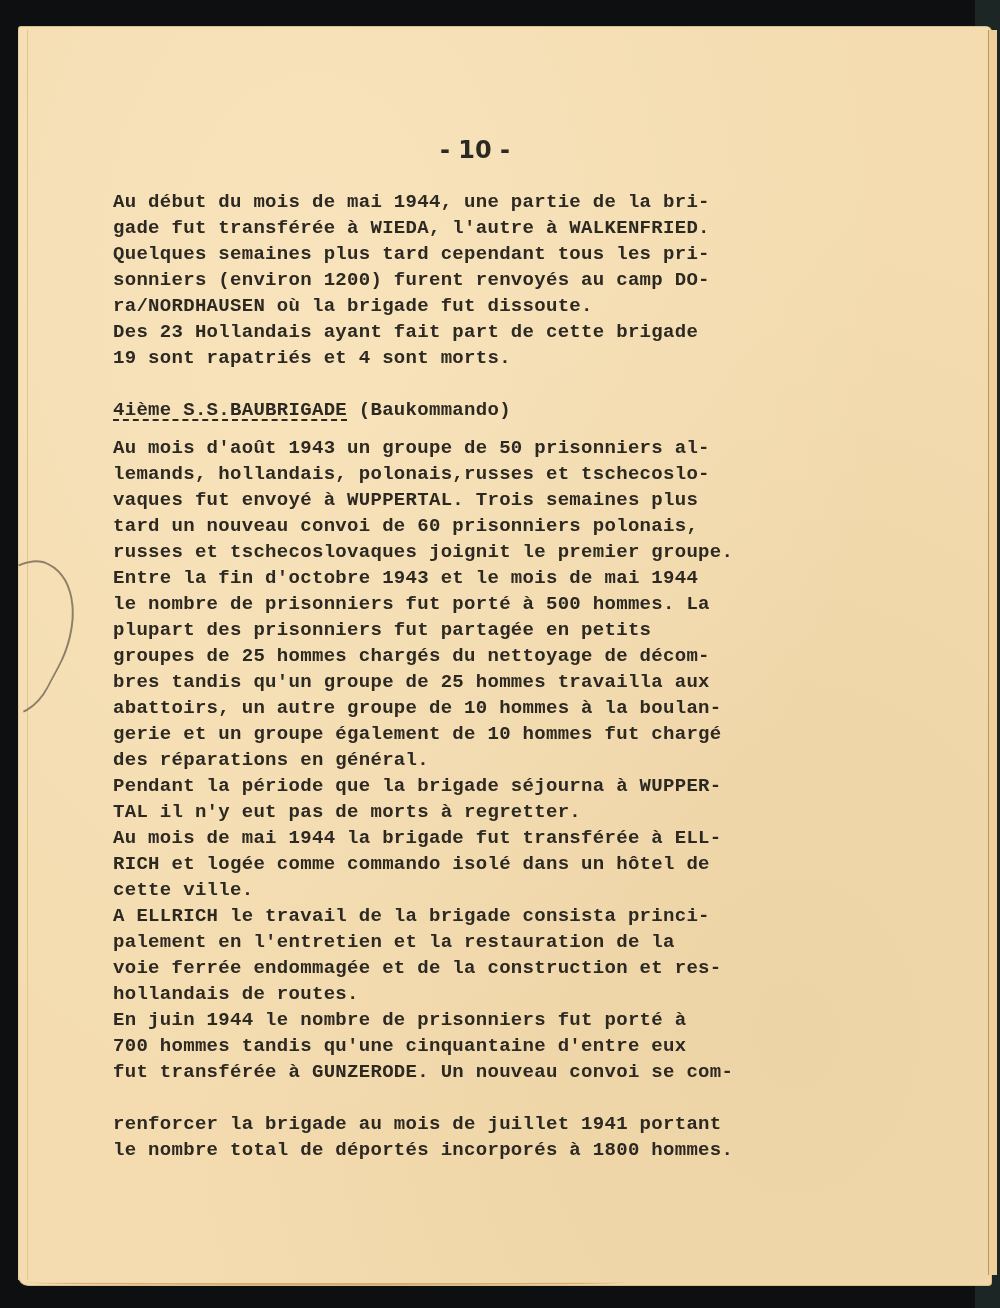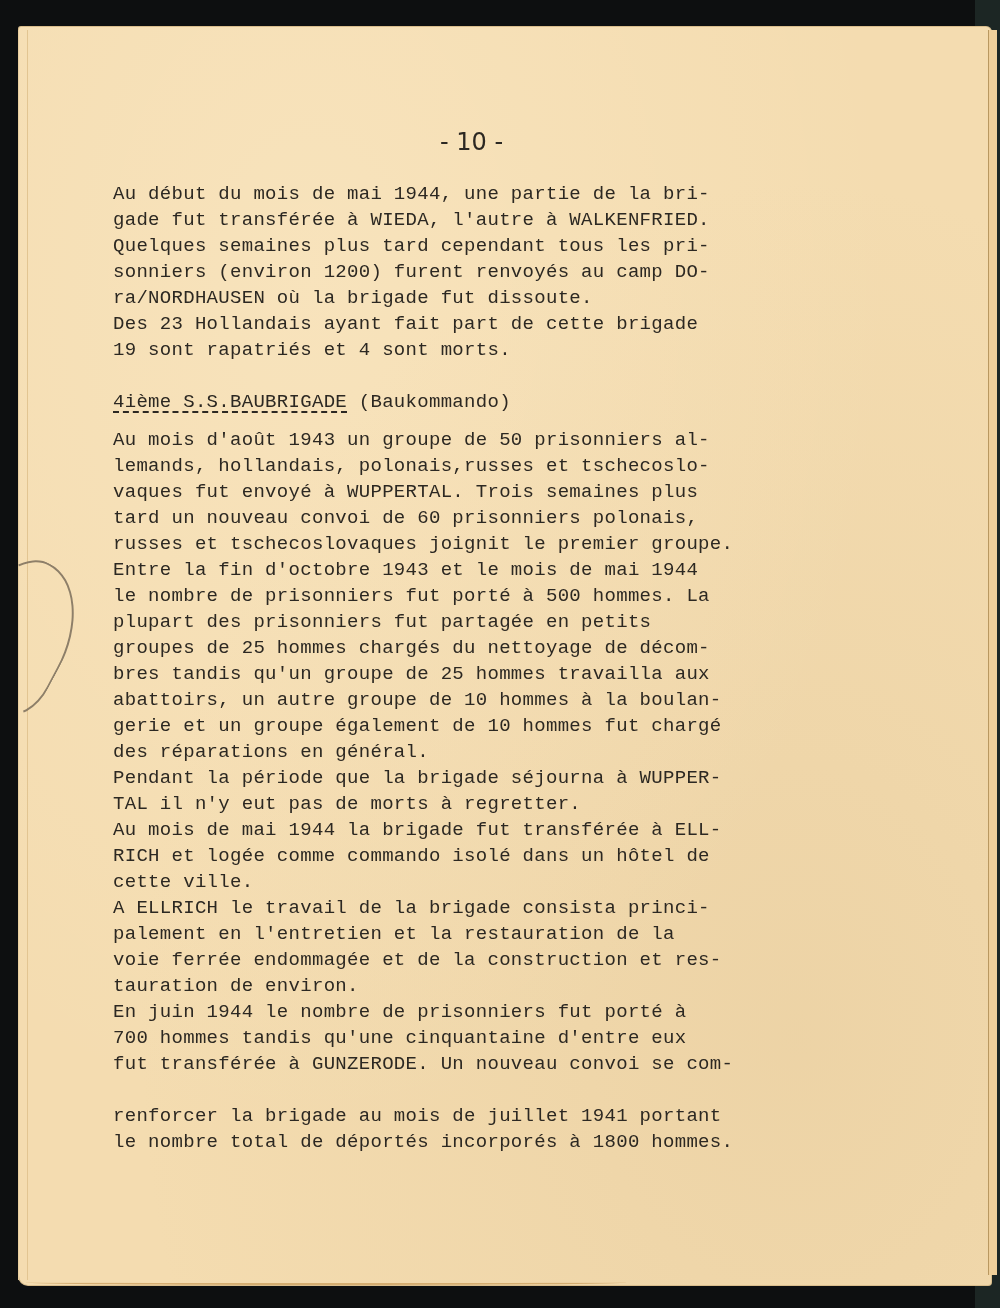--- a/index.html
+++ b/index.html
@@ -71,25 +71,26 @@
       border: 2px solid #7c6f5c;
       border-radius: 60% 80% 40% 40%;
       transform: rotate(28deg);
       border-bottom-color: transparent;
       border-left-color: transparent;
       opacity: 0.85;
     }
     .text {
       position: absolute;
       left: 0;
-      top: 0;
+      top: 8px;
       width: 1000px;
       height: 1172px;
       font-family: "Liberation Mono", "DejaVu Sans Mono", monospace;
       color: #2c2822;
+      font-weight: bold;
     }
     .line {
       position: absolute;
       left: 113px;
       white-space: pre;
       font-size: 19px;
       line-height: 26px;
       letter-spacing: 0.3px;
     }
     .page-number {
@@ -146,19 +147,19 @@
   <div class="line" style="top:713px">gerie et un groupe également de 10 hommes fut chargé</div>
   <div class="line" style="top:739px">des réparations en général.</div>
   <div class="line" style="top:791px">TAL il n'y eut pas de morts à regretter.</div>
   <div class="line" style="top:765px">Pendant la période que la brigade séjourna à WUPPER-</div>
   <div class="line" style="top:817px">Au mois de mai 1944 la brigade fut transférée à ELL-</div>
   <div class="line" style="top:843px">RICH et logée comme commando isolé dans un hôtel de</div>
   <div class="line" style="top:869px">cette ville.</div>
   <div class="line" style="top:895px">A ELLRICH le travail de la brigade consista princi-</div>
   <div class="line" style="top:921px">palement en l'entretien et la restauration de la</div>
   <div class="line" style="top:947px">voie ferrée endommagée et de la construction et res-</div>
-  <div class="line" style="top:973px">tauration de environ.</div>
+  <div class="line" style="top:973px">hollandais de routes.</div>
   <div class="line" style="top:999px">En juin 1944 le nombre de prisonniers fut porté à</div>
   <div class="line" style="top:1025px">700 hommes tandis qu'une cinquantaine d'entre eux</div>
   <div class="line" style="top:1051px">fut transférée à GUNZERODE. Un nouveau convoi se com-</div>
   <div class="line" style="top:1103px">renforcer la brigade au mois de juillet 1941 portant</div>
   <div class="line" style="top:1129px">le nombre total de déportés incorporés à 1800 hommes.</div>
 </div>
 
 </body></html>

